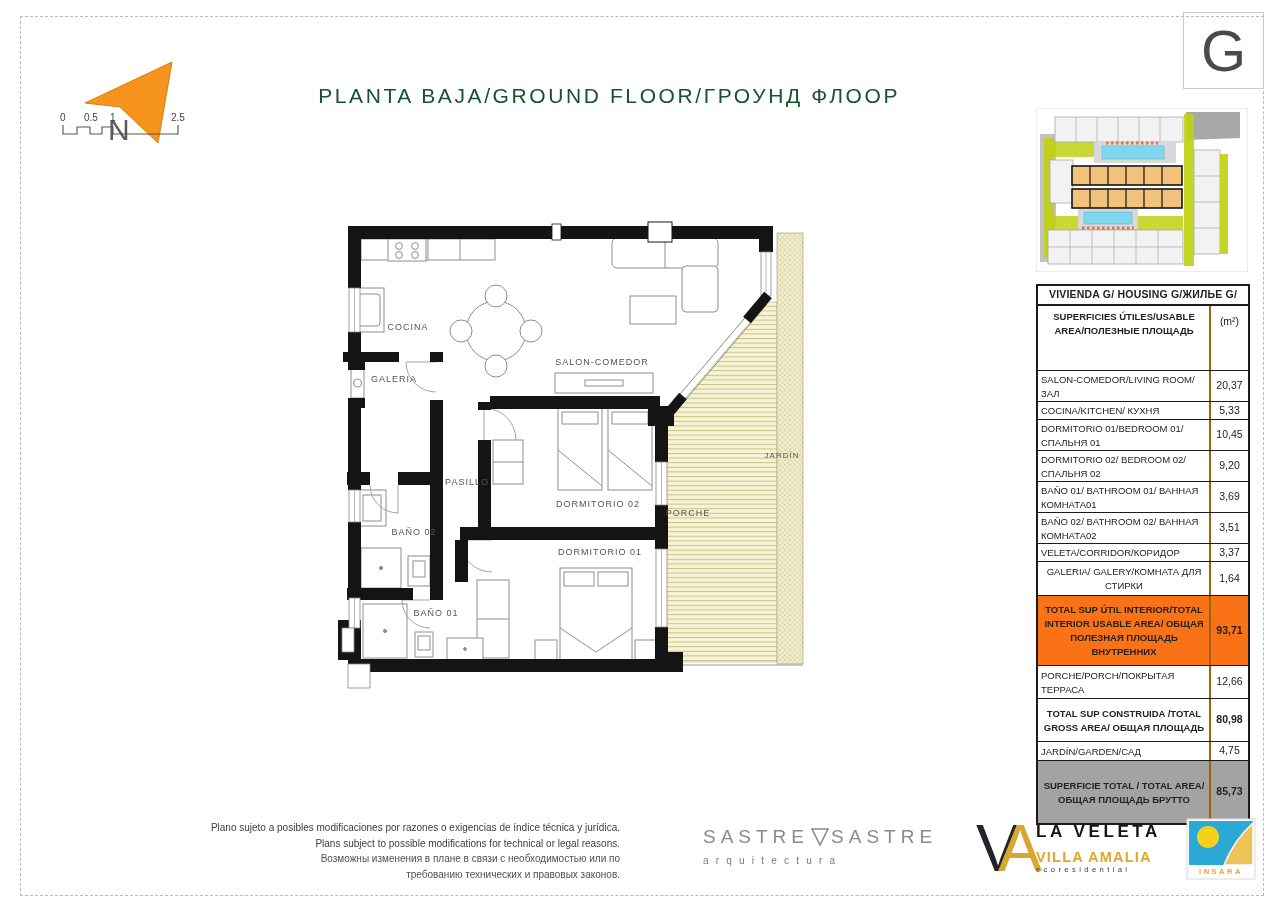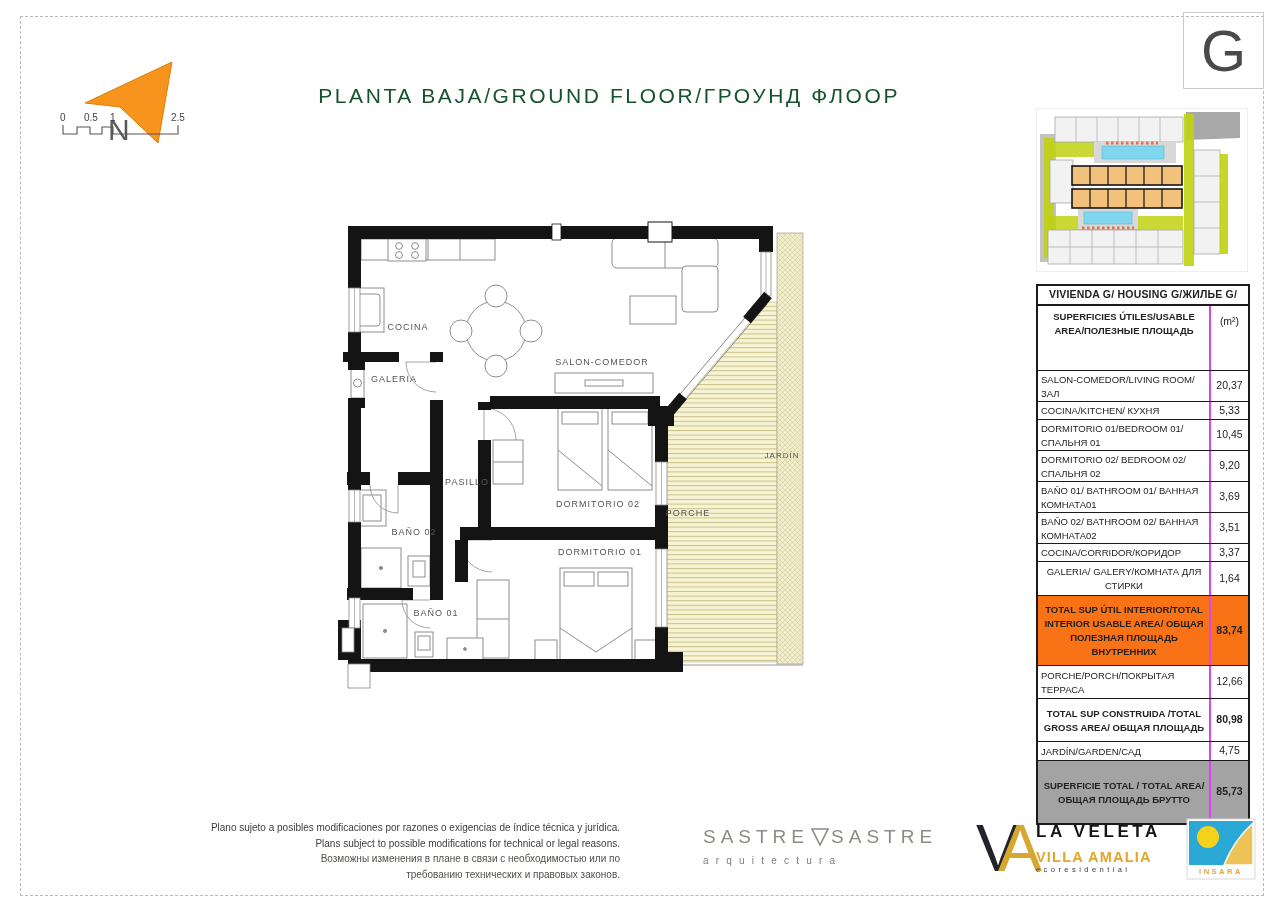--- a/index.html
+++ b/index.html
@@ -18,21 +18,21 @@
        display:flex;align-items:center;justify-content:center;
        font-size:58px;font-weight:400;color:#4a4a4a;}
 
   
   .area-table{left:1036px;top:284px;width:210px;border:2px solid #1b1b1b;
        font-size:9.5px;line-height:1.45;color:#222;}
   .t-title{height:18px;border-bottom:2px solid #1b1b1b;display:flex;align-items:center;
        justify-content:center;font-weight:bold;font-size:10.5px;letter-spacing:.2px;}
   .t-row{display:flex;border-bottom:1px solid #1b1b1b;}
   .t-row:last-child{border-bottom:none;}
-  .t-label{width:166px;border-right:2px solid #d946ef;padding:1px 2px 0 3px;
+  .t-label{width:166px;border-right:2px solid #a16207;padding:1px 2px 0 3px;
        display:flex;flex-direction:column;justify-content:center;}
   .t-value{flex:1;display:flex;align-items:center;justify-content:center;
        font-size:10.5px;}
   .t-sub .t-label{justify-content:flex-start;text-align:center;font-weight:bold;padding-top:4px;}
   .t-sub .t-value{align-items:flex-start;padding-top:8px;}
   .row-bold{font-weight:bold;text-align:center;}
   .row-bold .t-label{text-align:center;}
   .row-yellow{font-weight:bold;}
   .row-yellow .t-label{text-align:center;}
   .row-yellow .t-value{font-weight:bold;}
@@ -307,30 +307,30 @@
     </div>
   <div class="t-row h30">
       <div class="t-label">BAÑO 01/ BATHROOM 01/ ВАННАЯ КОМНАТА01</div>
       <div class="t-value">3,69</div>
     </div>
   <div class="t-row h30">
       <div class="t-label">BAÑO 02/ BATHROOM 02/ ВАННАЯ КОМНАТА02</div>
       <div class="t-value">3,51</div>
     </div>
   <div class="t-row h17">
-      <div class="t-label">COCINA/CORRIDOR/КОРИДОР</div>
+      <div class="t-label">VELETA/CORRIDOR/КОРИДОР</div>
       <div class="t-value">3,37</div>
     </div>
   <div class="t-row h33">
       <div class="t-label" style="text-align:center">GALERIA/ GALERY/КОМНАТА ДЛЯ СТИРКИ</div>
       <div class="t-value">1,64</div>
     </div>
   <div class="t-row h69 row-yellow" style="background: #f97316;">
       <div class="t-label">TOTAL SUP ÚTIL INTERIOR/TOTAL INTERIOR USABLE AREA/ ОБЩАЯ ПОЛЕЗНАЯ ПЛОЩАДЬ ВНУТРЕННИХ</div>
-      <div class="t-value">83,74</div>
+      <div class="t-value">93,71</div>
     </div>
   <div class="t-row h32">
       <div class="t-label">PORCHE/PORCH/ПОКРЫТАЯ ТЕРРАСА</div>
       <div class="t-value">12,66</div>
     </div>
   <div class="t-row h42 row-bold">
       <div class="t-label">TOTAL SUP CONSTRUIDA /TOTAL GROSS AREA/ ОБЩАЯ ПЛОЩАДЬ</div>
       <div class="t-value">80,98</div>
     </div>
   <div class="t-row h18">

